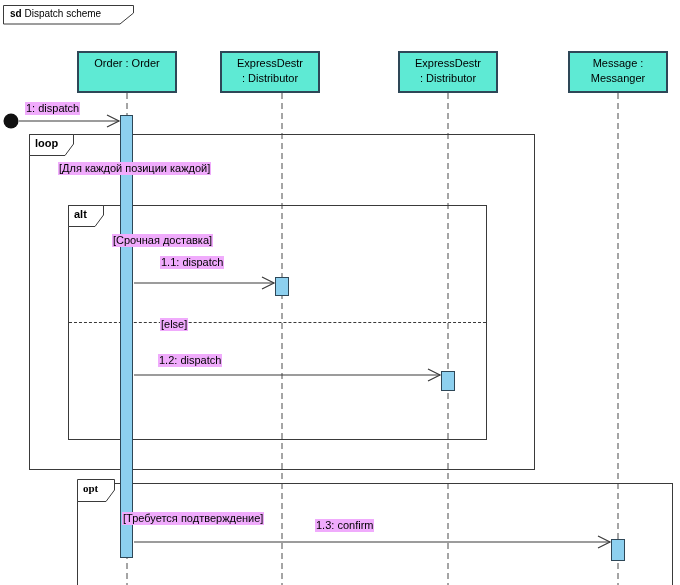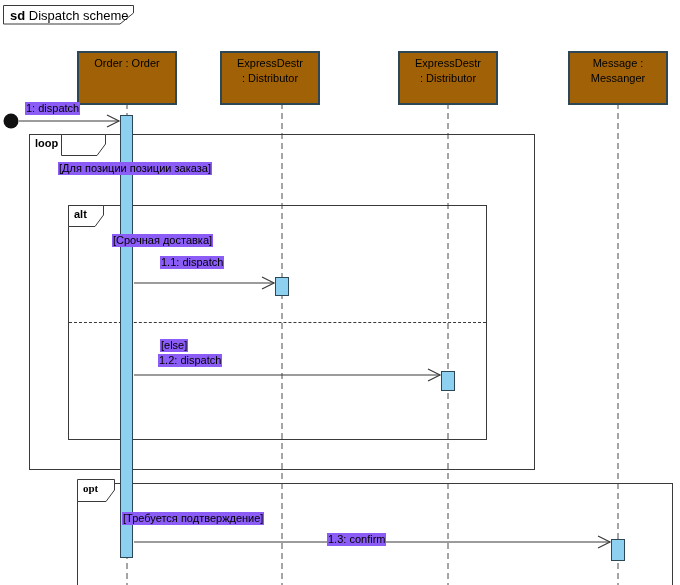--- a/index.html
+++ b/index.html
@@ -4,68 +4,68 @@
 <style>
   html,body{margin:0;padding:0;background:#fff;}
   .diagram{
     position:relative;width:680px;height:585px;background:#ffffff;
     font-family:"Liberation Sans",sans-serif;color:#000;overflow:hidden;
   }
   svg.layer{position:absolute;left:0;top:0;pointer-events:none;}
 
   
   .head{
-    position:absolute;box-sizing:border-box;width:100px;height:54px;
-    background:#a16207;border:2px solid #2E4757;
+    position:absolute;box-sizing:border-box;width:100px;height:42px;
+    background:#5eead4;border:2px solid #2E4757;
     font-size:11px;line-height:15px;text-align:center;padding-top:3px;
   }
 
   
   .fragment{position:absolute;box-sizing:border-box;border:1px solid #3A3A3A;background:transparent;}
   .alt-separator{position:absolute;border-top:1px dashed #3A3A3A;height:0;}
 
   
   .pentagon{position:absolute;}
   .pentagon svg{display:block;}
   .pentagon .op{
     position:absolute;left:6px;top:3px;font-size:11px;font-weight:bold;white-space:nowrap;
   }
 
   
   .title-tab{position:absolute;left:3px;top:5px;}
-  .title-tab .txt{position:absolute;left:7px;top:3px;font-size:13px;white-space:nowrap;}
+  .title-tab .txt{position:absolute;left:7px;top:3px;font-size:10px;white-space:nowrap;}
   .title-tab .kw{font-weight:bold;}
 
   
   .activation{position:absolute;box-sizing:border-box;background:#8DD0EF;border:1px solid #2E4757;}
 
   
   .lbl{
-    position:absolute;font-size:11px;line-height:13px;white-space:nowrap;background:#8b5cf6;
+    position:absolute;font-size:11px;line-height:13px;white-space:nowrap;background:#f0abfc;
     padding:0 1px;
   }
 </style>
 </head>
 <body>
 
 <div class="diagram">
 
   <svg class="layer" width="680" height="585">
     <line x1="127" y1="93" x2="127" y2="585" stroke="#4A4A4A" stroke-width="1" stroke-dasharray="6 4"></line>
     <line x1="282" y1="93" x2="282" y2="585" stroke="#4A4A4A" stroke-width="1" stroke-dasharray="6 4"></line>
     <line x1="448" y1="93" x2="448" y2="585" stroke="#4A4A4A" stroke-width="1" stroke-dasharray="6 4"></line>
     <line x1="618" y1="93" x2="618" y2="585" stroke="#4A4A4A" stroke-width="1" stroke-dasharray="6 4"></line>
   </svg>
 
   <div class="fragment" style="left:29px;top:134px;width:506px;height:336px;"></div>
   <div class="fragment" style="left:68px;top:205px;width:419px;height:235px;"></div>
   <div class="alt-separator" style="left:69px;top:322px;width:417px;"></div>
   <div class="fragment" style="left:77px;top:483px;width:596px;height:110px;"></div>
 
-  <div class="pentagon" style="left:29px;top:134px;padding-left:32px;">
+  <div class="pentagon" style="left:29px;top:134px;">
     <svg width="45" height="22">
         <path d="M0.5,0.5 H44.5 V10 L36,21.5 H0.5 Z" fill="#ffffff" stroke="#3A3A3A"></path>
       </svg>
     <span class="op">loop</span>
   </div>
   <div class="pentagon" style="left:68px;top:205px;">
     <svg width="36" height="22">
         <path d="M0.5,0.5 H35.5 V10 L27,21.5 H0.5 Z" fill="#ffffff" stroke="#3A3A3A"></path>
       </svg>
     <span class="op">alt</span>
@@ -121,23 +121,23 @@
     <g>
       <line x1="134" y1="375" x2="440" y2="375" stroke="#3A3A3A" stroke-width="1.2"></line>
       <polyline points="428,369 440,375 428,381" fill="none" stroke="#3A3A3A" stroke-width="1.2"></polyline>
     </g>
     <g>
       <line x1="134" y1="542" x2="610" y2="542" stroke="#3A3A3A" stroke-width="1.2"></line>
       <polyline points="598,536 610,542 598,548" fill="none" stroke="#3A3A3A" stroke-width="1.2"></polyline>
     </g>
   </svg>
 
-  <div class="lbl" style="left:58px;top:162px;">[Для позиции позиции заказа]</div>
+  <div class="lbl" style="left:58px;top:162px;">[Для каждой позиции каждой]</div>
   <div class="lbl" style="left:112px;top:234px;">[Срочная доставка]</div>
-  <div class="lbl" style="left:160px;top:339px;">[else]</div>
+  <div class="lbl" style="left:160px;top:318px;">[else]</div>
   <div class="lbl" style="left:122px;top:512px;">[Требуется подтверждение]</div>
 
   <div class="lbl" style="left:25px;top:102px;">1: dispatch</div>
   <div class="lbl" style="left:160px;top:256px;">1.1: dispatch</div>
   <div class="lbl" style="left:158px;top:354px;text-align:right;">1.2: dispatch</div>
-  <div class="lbl" style="left:327px;top:519px;margin-top:14px;">1.3: confirm</div>
+  <div class="lbl" style="left:315px;top:519px;">1.3: confirm</div>
 
 </div>
 
 </body></html>

